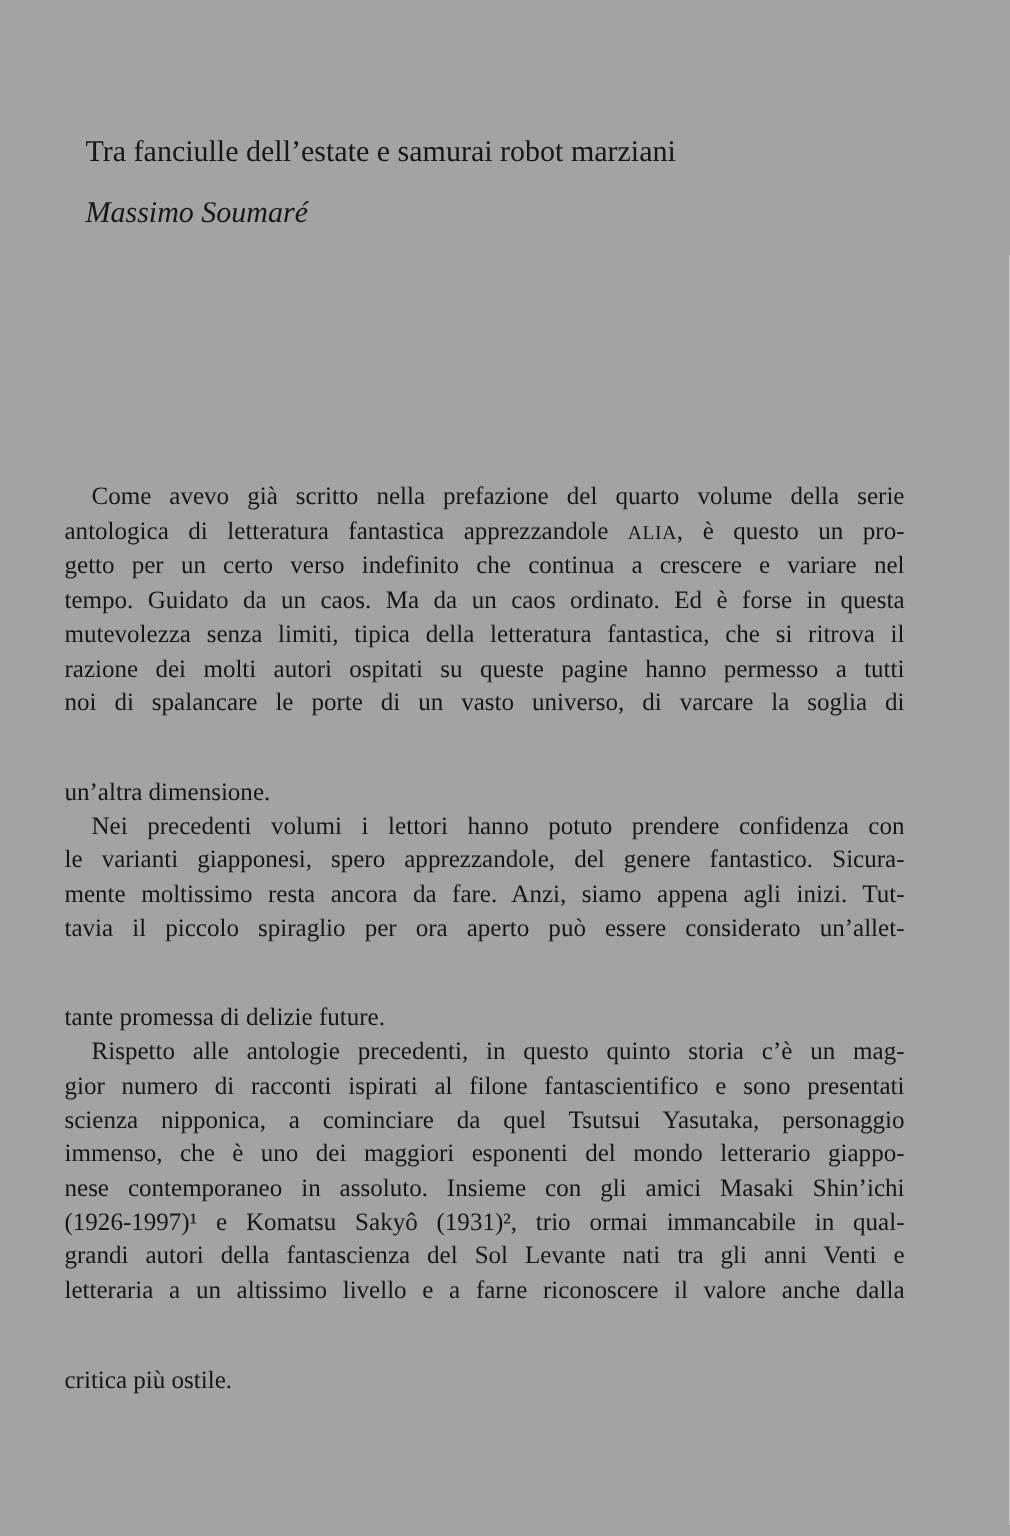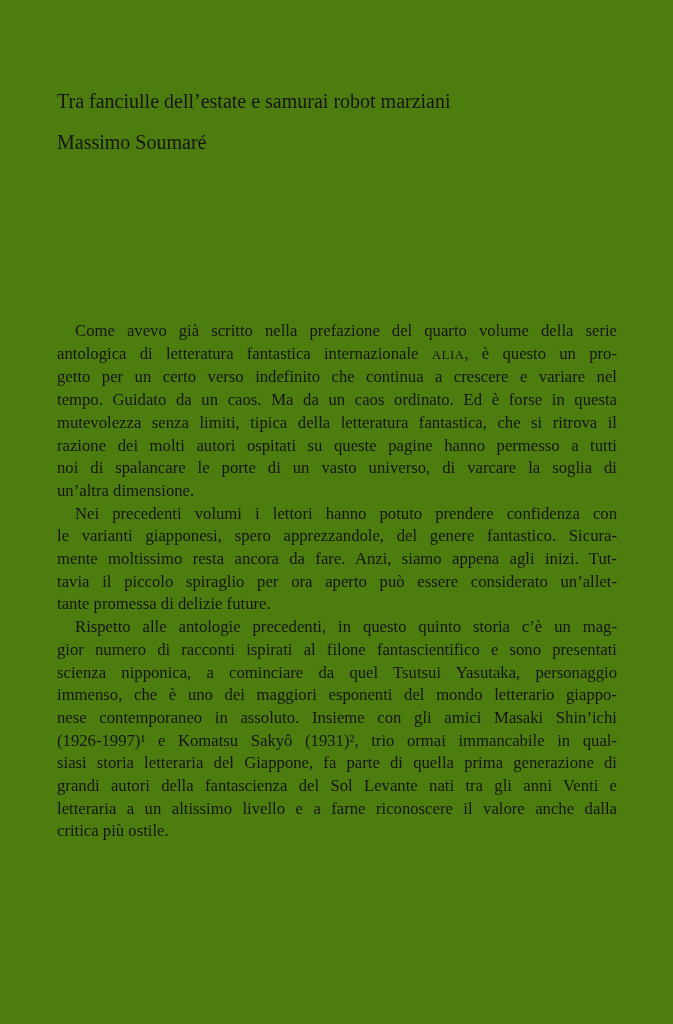--- a/index.html
+++ b/index.html
@@ -1,20 +1,20 @@
 <!DOCTYPE html>
 <html><head>
 <meta charset="utf-8">
 <style>
   html, body { margin: 0; padding: 0; background: #e8e8e8; }
   .page {
     position: relative;
     width: 673px;
     height: 1024px;
-    background: #4d7c0f;
+    background: #a3a3a3;
     font-family: "Liberation Serif", "DejaVu Serif", serif;
     color: #161616;
     overflow: hidden;
     margin: 0 auto;
   }
   .title {
     position: absolute;
     left: 57px;
     top: 89px;
     width: 560px;
@@ -22,37 +22,39 @@
     line-height: 24px;
     text-align: left;
   }
   .author {
     position: absolute;
     left: 57px;
     top: 130px;
     width: 560px;
     font-size: 20px;
     line-height: 24px;
+    font-style: italic;
     text-align: left;
   }
   .bodytext {
     position: absolute;
-    left: 57px;
+    left: 43px;
     top: 320px;
     width: 560px;
     font-size: 16.7px;
     line-height: 22.7px;
   }
   .line {
     text-align: justify;
     text-align-last: justify;
   }
   .line.last {
     text-align: left;
     text-align-last: left;
+    margin-top: 37px;
   }
   .line.indent {
     text-indent: 18px;
   }
   .sc {
     font-size: 0.78em;
     letter-spacing: 0.4px;
     margin-top: 36px;
   }
 </style>
@@ -61,21 +63,21 @@
 
 <div class="page">
 
   <div class="title">Tra fanciulle dell’estate e samurai robot marziani</div>
   <div class="author">Massimo Soumaré</div>
 
   <div class="bodytext">
 
     <div>
       <div class="line indent">Come avevo già scritto nella prefazione del quarto volume della serie</div>
-      <div class="line"><span>antologica di letteratura fantastica internazionale </span><span class="sc">ALIA</span><span>, è questo un pro-</span></div>
+      <div class="line"><span>antologica di letteratura fantastica apprezzandole </span><span class="sc">ALIA</span><span>, è questo un pro-</span></div>
       <div class="line">getto per un certo verso indefinito che continua a crescere e variare nel</div>
       <div class="line">tempo. Guidato da un caos. Ma da un caos ordinato. Ed è forse in questa</div>
       <div class="line">mutevolezza senza limiti, tipica della letteratura fantastica, che si ritrova il</div>
       <div class="line">razione dei molti autori ospitati su queste pagine hanno permesso a tutti</div>
       <div class="line">noi di spalancare le porte di un vasto universo, di varcare la soglia di</div>
       <div class="line last">un’altra dimensione.</div>
     </div>
 
     <div>
       <div class="line indent">Nei precedenti volumi i lettori hanno potuto prendere confidenza con</div>
@@ -85,21 +87,20 @@
       <div class="line last">tante promessa di delizie future.</div>
     </div>
 
     <div>
       <div class="line indent">Rispetto alle antologie precedenti, in questo quinto storia c’è un mag-</div>
       <div class="line">gior numero di racconti ispirati al filone fantascientifico e sono presentati</div>
       <div class="line">scienza nipponica, a cominciare da quel Tsutsui Yasutaka, personaggio</div>
       <div class="line">immenso, che è uno dei maggiori esponenti del mondo letterario giappo-</div>
       <div class="line">nese contemporaneo in assoluto. Insieme con gli amici Masaki Shin’ichi</div>
       <div class="line">(1926-1997)¹ e Komatsu Sakyô (1931)², trio ormai immancabile in qual-</div>
-      <div class="line">siasi storia letteraria del Giappone, fa parte di quella prima generazione di</div>
       <div class="line">grandi autori della fantascienza del Sol Levante nati tra gli anni Venti e</div>
       <div class="line">letteraria a un altissimo livello e a farne riconoscere il valore anche dalla</div>
       <div class="line last">critica più ostile.</div>
     </div>
 
 
   </div>
 </div>
 
 </body></html>

